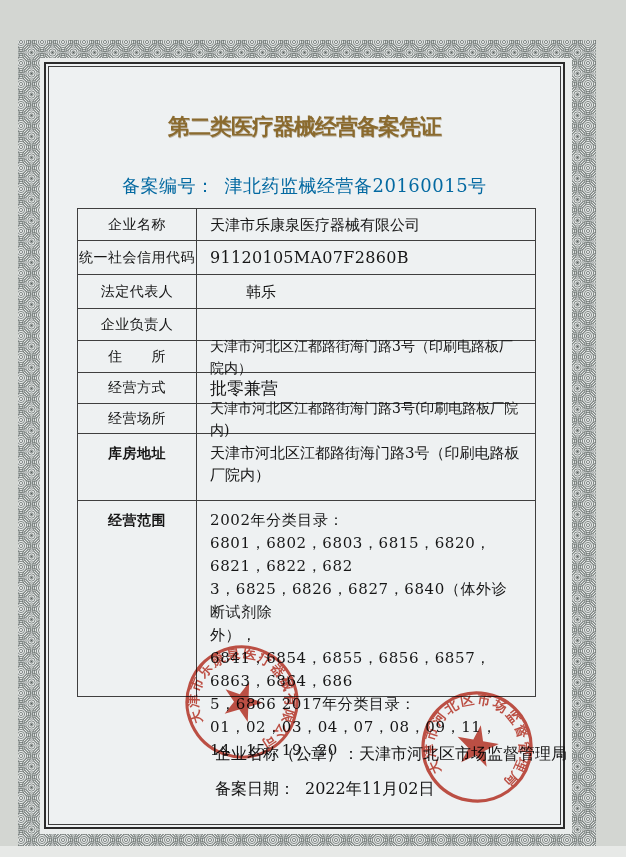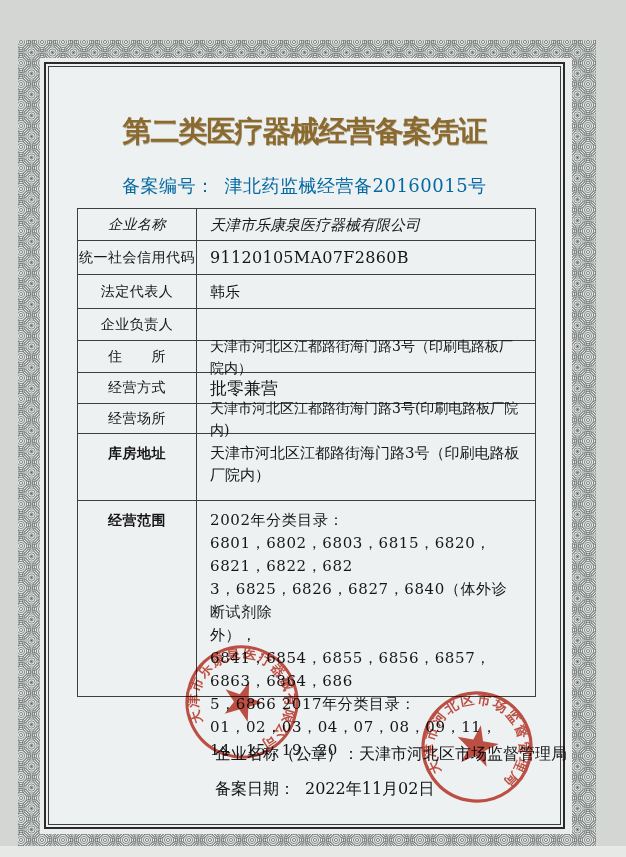--- a/index.html
+++ b/index.html
@@ -6,21 +6,21 @@
   body{background:#c9ccc8; font-family:"DejaVu Serif","Liberation Serif",serif;}
   .scan{position:relative; width:626px; height:857px; background:#d3d6d2; overflow:hidden;}
   .paper-inner{position:absolute; left:40px; top:58px; width:532px; height:776px; background:#eaedec;}
   .border-svg{position:absolute; left:0; top:0;}
   .frame{position:absolute; left:44px; top:62px; width:517px; height:763px;
          border:2px solid #2b2b2b; background:#eef1f2;}
   .frame::after{content:""; position:absolute; inset:2px; border:1px solid #3d3d3d; pointer-events:none;}
   .bottom-strip{position:absolute; left:0; top:846px; width:626px; height:11px; background:#e7e9e7;}
 
   .title{position:absolute; left:44px; top:112px; width:521px; text-align:center;
-         font-size:29px; font-weight:700; letter-spacing:-1px; color:#8a6a2e;
+         font-size:22px; font-weight:700; letter-spacing:-1px; color:#8a6a2e;
          text-shadow:0.5px 0.5px 0 rgba(90,60,10,0.35);}
   .record-no{position:absolute; left:122px; top:174px; font-size:18px; color:#0369a1; letter-spacing:0.5px;}
   .record-no .lbl{margin-right:10px;}
 
   .cert-table{position:absolute; left:77px; top:208px; width:459px; border:1px solid #3f3f3f;
               box-sizing:border-box; color:#161616;}
   .trow{display:flex; box-sizing:border-box; border-bottom:1px solid #3f3f3f;}
   .trow:last-child{border-bottom:none;justify-content:center;}
   .tlabel{width:119px; box-sizing:border-box; border-right:1px solid #3f3f3f;
           display:flex; align-items:center; justify-content:center;
@@ -90,29 +90,29 @@
   <div class="frame"></div>
   <div class="bottom-strip"></div>
 
   <div class="title">第二类医疗器械经营备案凭证</div>
 
   <div class="record-no">
     <span class="lbl">备案编号：</span><span>津北药监械经营备20160015号</span>
   </div>
 
   <div class="cert-table">
-    <div class="trow" style="height:32px;font-style:italic;">
+    <div class="trow" style="height:32px;">
       <div class="tlabel">企业名称</div>
       <div class="tvalue">天津市乐康泉医疗器械有限公司</div>
     </div>
     <div class="trow r-code" style="height:34px;">
       <div class="tlabel">统一社会信用代码</div>
       <div class="tvalue">91120105MA07F2860B</div>
     </div>
-    <div class="trow" style="height:34px;">
+    <div class="trow" style="height:34px;gap:36px;">
       <div class="tlabel">法定代表人</div>
       <div class="tvalue">韩乐</div>
     </div>
     <div class="trow" style="height:32px;">
       <div class="tlabel">企业负责人</div>
     </div>
     <div class="trow" style="height:32px;">
       <div class="tlabel">住　　所</div>
       <div class="tvalue" style="font-size:14px;">天津市河北区江都路街海门路3号（印刷电路板厂院内）</div>
     </div>

